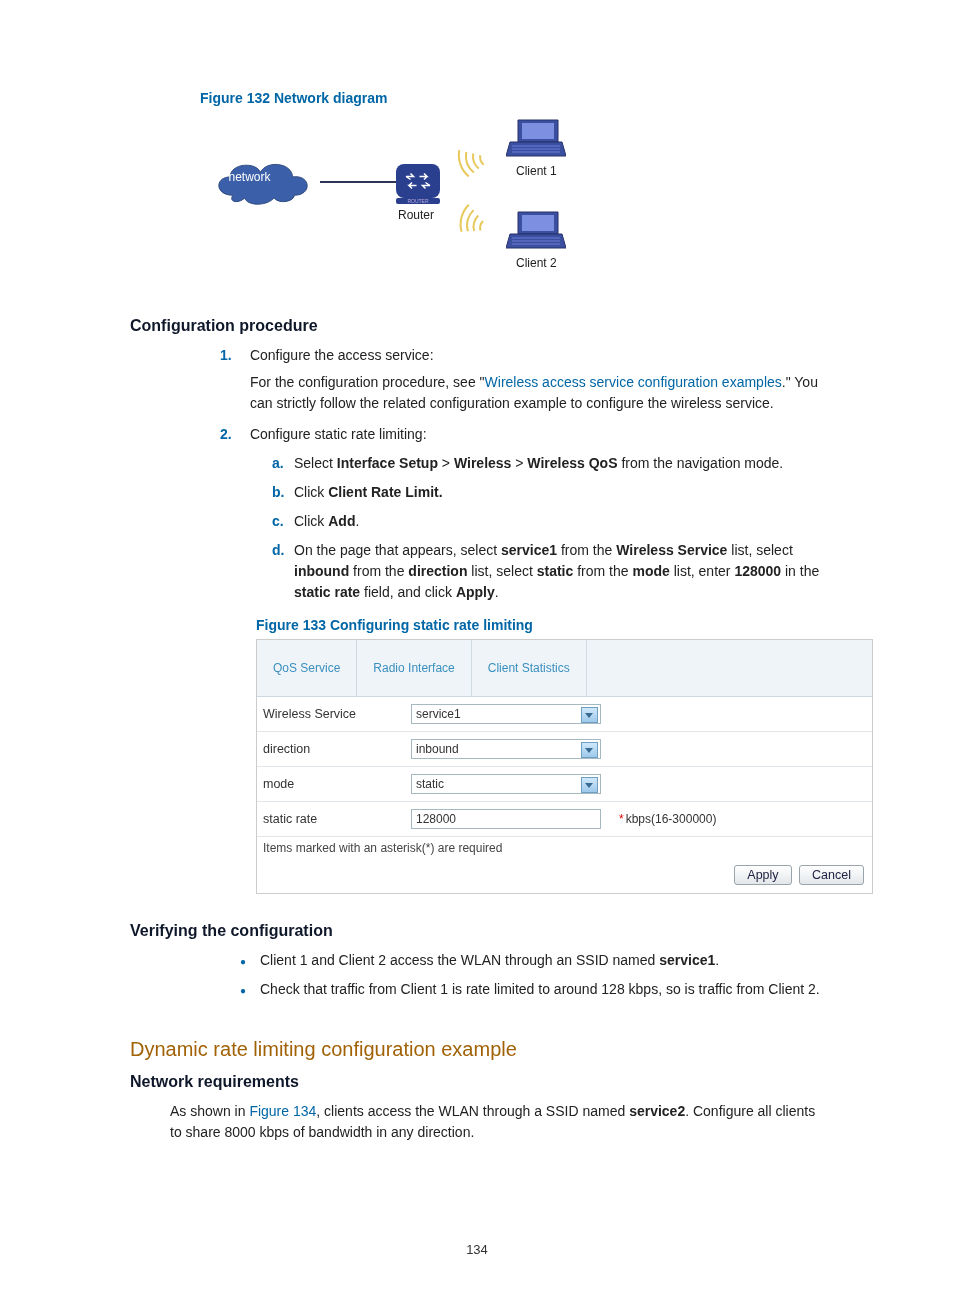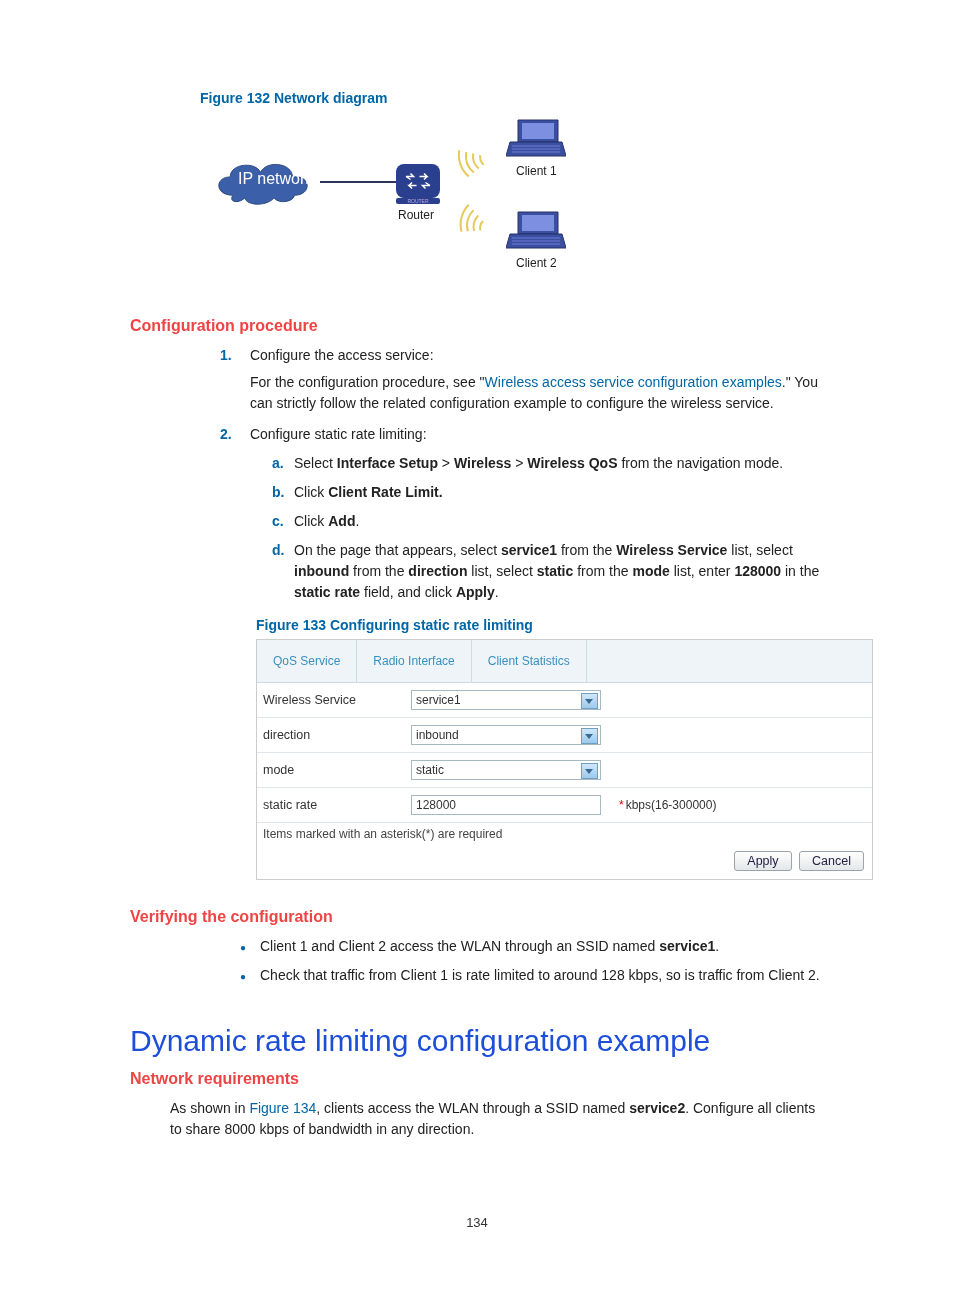--- a/index.html
+++ b/index.html
@@ -24,70 +24,70 @@
     font-size: 14px;
     margin: 0 0 8px 70px;
   }
   .figcap2 {
     color: #0066a6;
     font-weight: bold;
     font-size: 14px;
     margin: 14px 0 6px 126px;
   }
   h3.section {
-    color: #ef4444;
+    color: #0f172a;
     font-weight: bold;
     font-size: 16px;
     margin: 28px 0 10px 0;
   }
   h2.big {
-    color: #1d4ed8;
+    color: #a16207;
     font-weight: normal;
-    font-size: 30px;
+    font-size: 20px;
     margin: 38px 0 2px 0;
   }
   .ol1 { margin-left: 90px; }
   .ol1 .item { margin-bottom: 10px; line-height: 1.5; }
   .ol1 .num { display: inline-block; width: 26px; color: #0066a6; font-weight: bold; }
   .ol1 .body { display: inline; }
   .ol1 .sub { margin-left: 30px; margin-top: 6px; line-height: 1.5; }
   .alpha { margin: 8px 0 0 52px; }
   .alpha .aitem { margin-bottom: 8px; line-height: 1.5; display: flex; }
   .alpha .an { color: #0066a6; font-weight: bold; width: 22px; flex-shrink: 0; }
   .alpha .ab { flex: 1; }
   .link { color: #0066a6; }
   .bullets { margin: 8px 0 0 110px; }
   .bullets .bitem { margin-bottom: 8px; line-height: 1.5; display: flex; }
   .bullets .dot { color: #0066a6; width: 20px; font-size: 10px; margin-top: 4px; flex-shrink: 0; }
   .bullets .bt { flex: 1; }
   .para-ind { margin: 4px 0 0 40px; line-height: 1.5; }
   b { font-weight: bold; }
   .pagenum {
     position: absolute;
-    bottom: 66px;
+    bottom: 39px;
     left: 0; right: 0;
     text-align: center;
     font-size: 13px;
     color: #333;
   }
   
   .diagram {
     margin-left: 80px;
     position: relative;
     height: 175px;
     width: 420px;
   }
   .cloud {
     position: absolute;
     left: 0; top: 40px;
     width: 110px; height: 55px;
   }
   .cloud svg { width: 100%; height: 100%; }
   .cloud-label {
-    position: absolute; left: 28px; top: 56px; color: #fff; font-size: 16px;
+    position: absolute; left: 4px; top: 56px; color: #fff; font-size: 12px;
   }
   .line1 { position: absolute; left: 110px; top: 67px; width: 76px; height: 2px; background: #2b3557; }
   .router {
     position: absolute; left: 186px; top: 50px; width: 44px; height: 34px;
     background: #2b3f8f; border-radius: 8px;
     display:flex; align-items:center; justify-content:center;
   }
   .router svg { width: 30px; height: 18px; }
   .router-strip { position:absolute; left:186px; top:84px; width:44px; height:6px; background:#2b3f8f; border-radius:2px; font-size:5px; color:#bad; text-align:center; line-height:6px;}
   .router-label { position:absolute; left:188px; top:94px; font-size:12px; }
@@ -108,21 +108,21 @@
     border: 1px solid #ccc;
     background: #fff;
     font-size: 12.5px;
   }
   .tabs {
     display: flex;
     background: #eef4f8;
     border-bottom: 1px solid #cfd9df;
   }
   .tabs .tab {
-    padding: 14px 16px;
+    padding: 21px 16px;
     color: #3a8fbf;
     font-size: 12px;
     border-right: 1px solid #d0dbe1;
     cursor: pointer;
   }
   .tabs .tab.active {
     background: linear-gradient(#30a3dd,#1b84bf);
     color: #fff;
     border-right: none;
     flex: 1;

